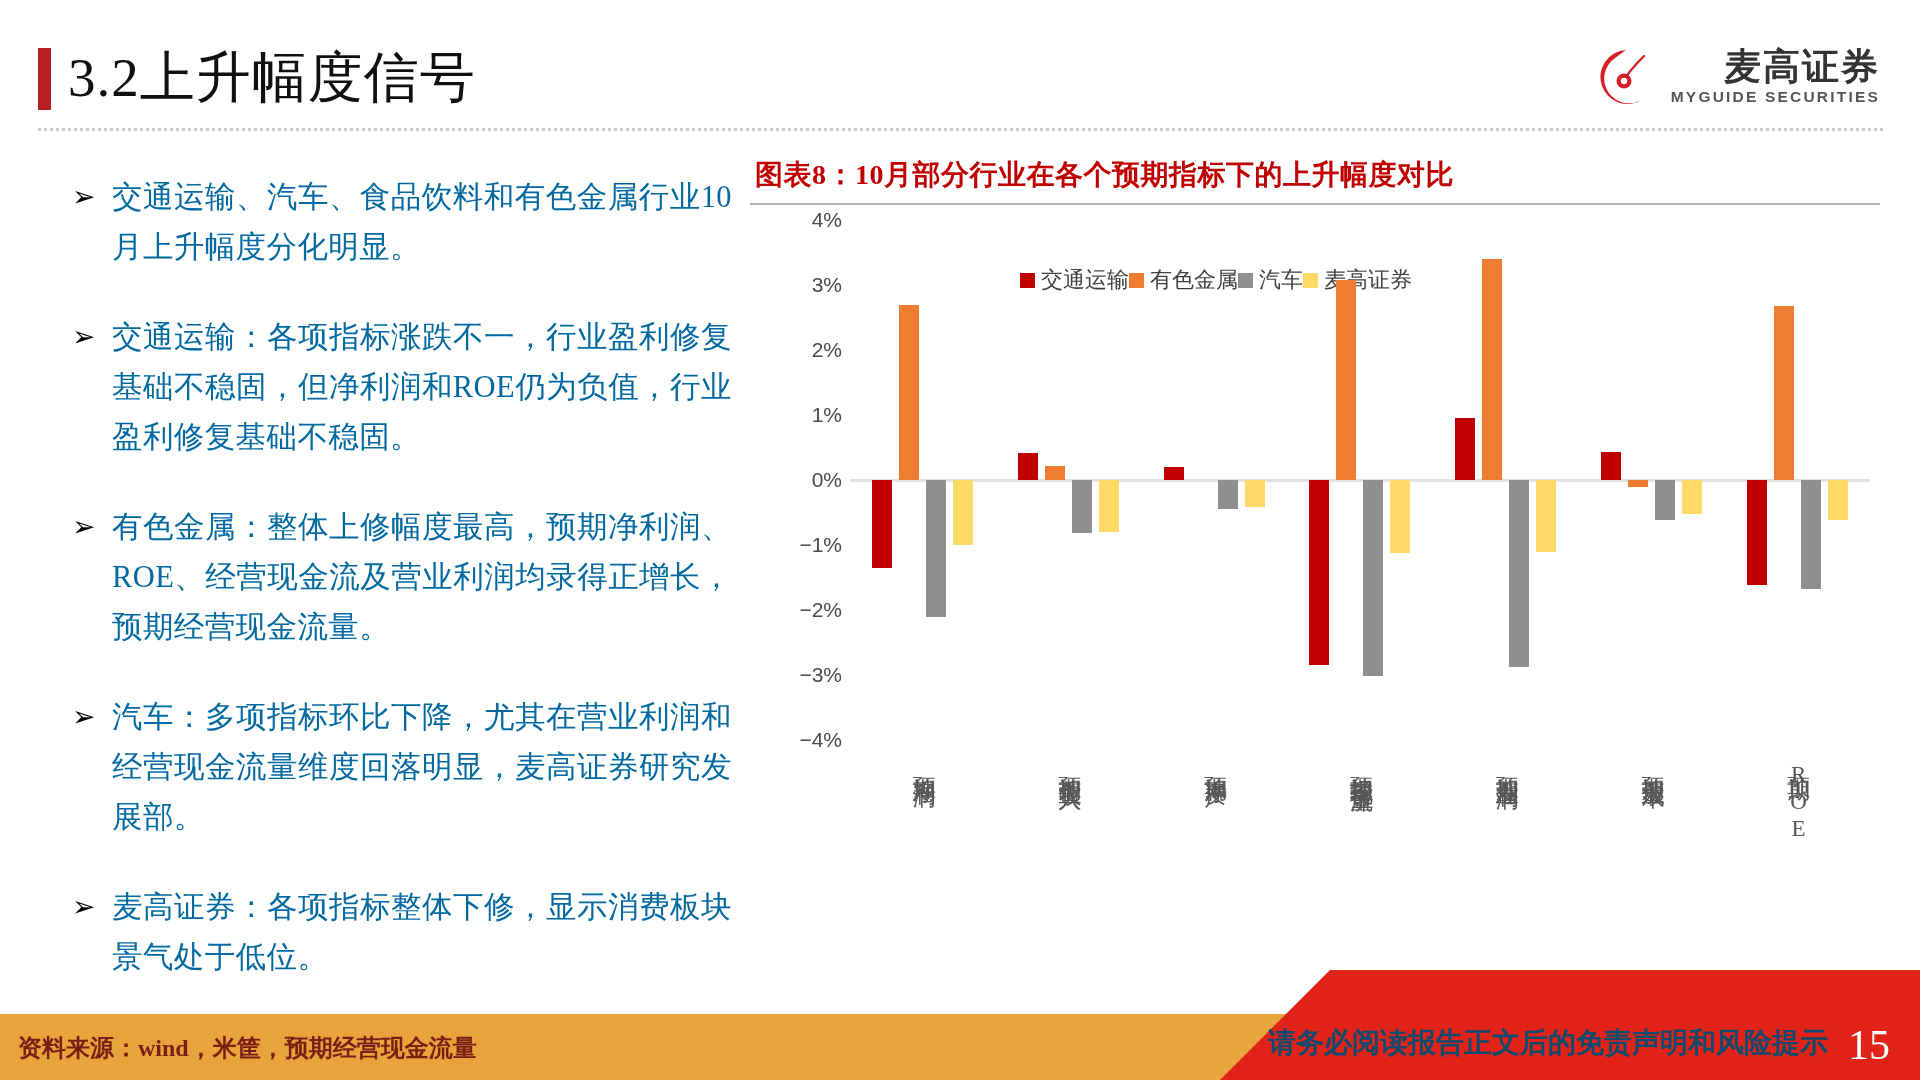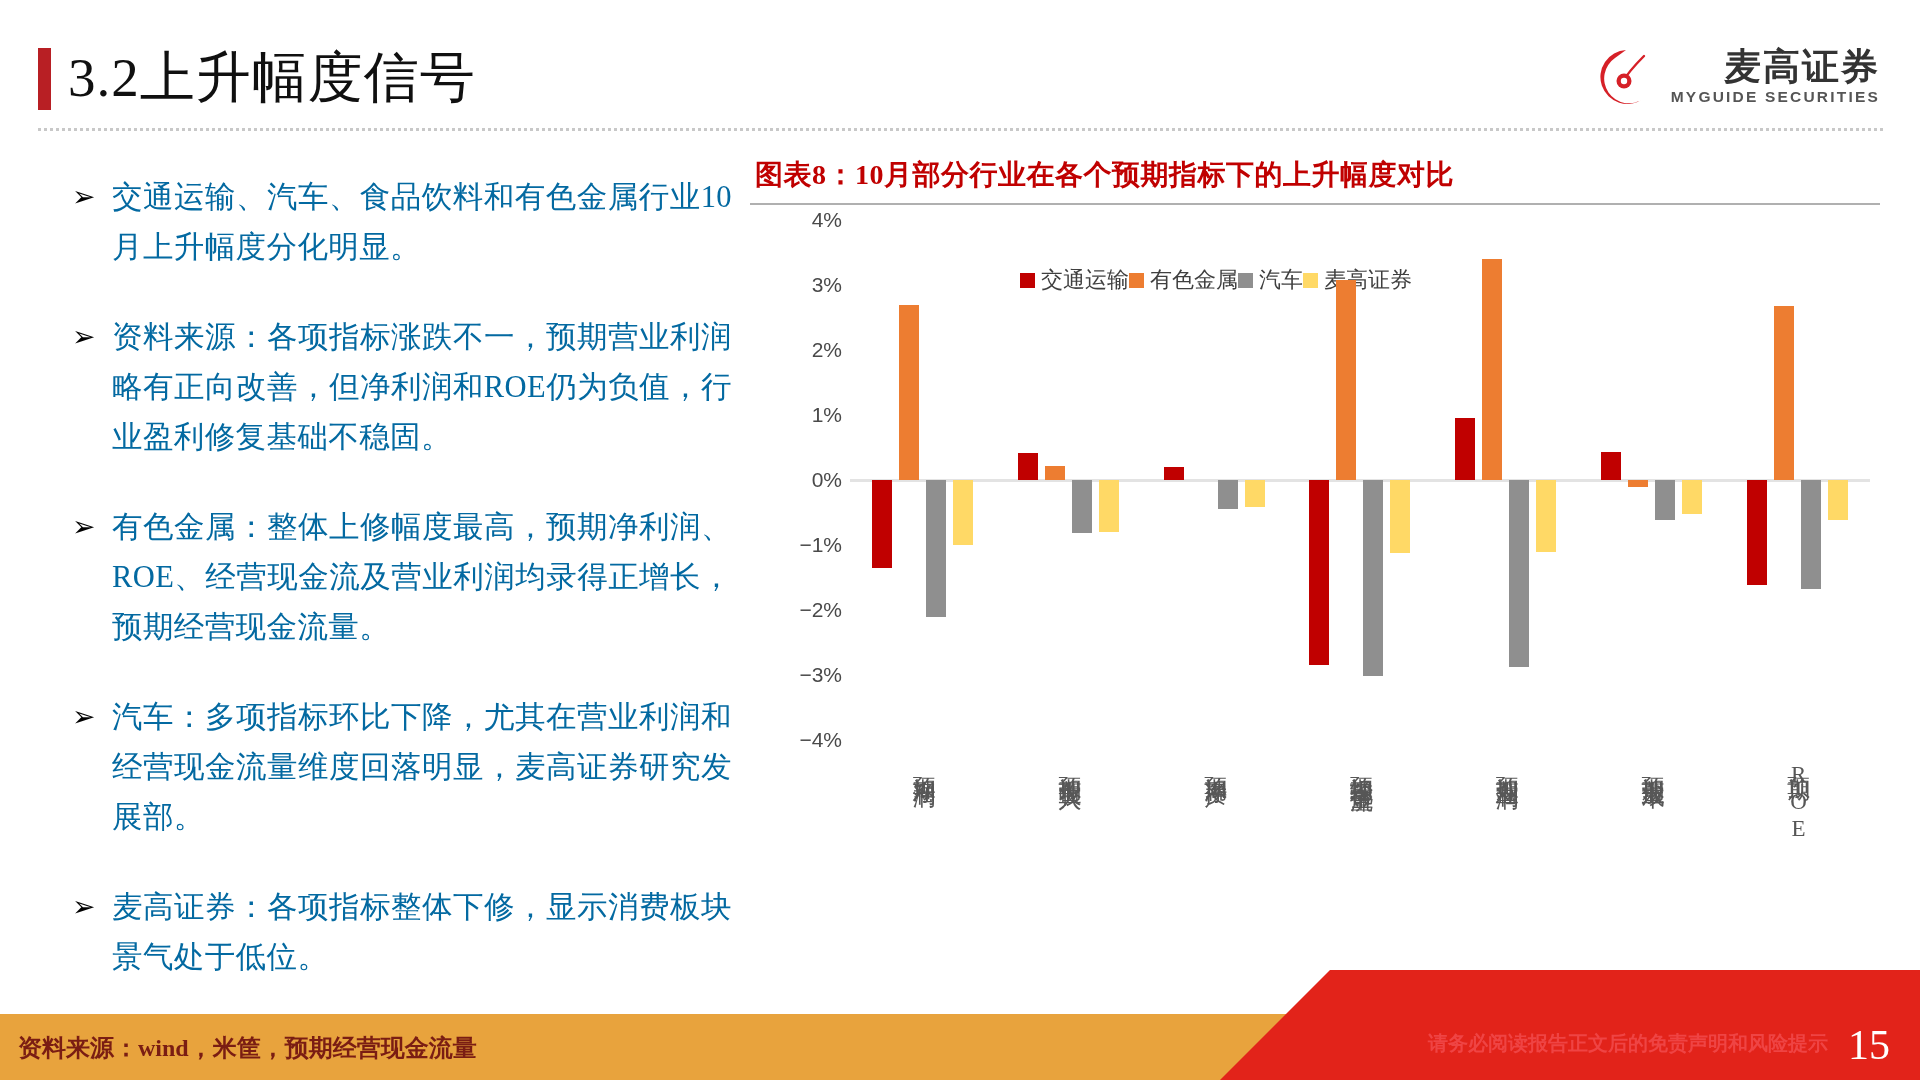--- a/index.html
+++ b/index.html
@@ -118,21 +118,21 @@
     background: #e2231a;
     clip-path: polygon(130px 110px, 240px 0, 830px 0, 830px 110px);
   }
   #source-text {
     position: absolute; left: 18px; bottom: 16px;
     font-size: 24px; line-height: 32px; color: #7a1d13; white-space: nowrap;
     font-family: "Liberation Serif", "DejaVu Serif", serif; font-weight: 600;
   }
   #disclaimer-text {
     position: absolute; right: 92px; bottom: 22px;
-    font-size: 20px; line-height: 30px; color: #ef4444; white-space: nowrap;
+    font-size: 28px; line-height: 30px; color: #0c4a6e; white-space: nowrap;
     font-family: "Liberation Serif", "DejaVu Serif", serif; font-weight: 700;
   }
   #page-number {
     position: absolute; right: 30px; bottom: 11px;
     font-size: 42px; line-height: 48px; color: #ffffff;
     font-family: "Liberation Serif", "DejaVu Serif", serif; font-weight: 400;
   }
 </style>
 </head>
 <body>
@@ -161,21 +161,21 @@
     </div>
   </div>
 
   <div id="bullets">
     <div class="bullet">
       <span class="bullet-marker">➢</span>
       <span class="bullet-text">交通运输、汽车、食品饮料和有色金属行业10月上升幅度分化明显。</span>
     </div>
     <div class="bullet">
       <span class="bullet-marker">➢</span>
-      <span class="bullet-text">资料来源：各项指标涨跌不一，预期营业利润略有正向改善，但净利润和ROE仍为负值，行业盈利修复基础不稳固。</span>
+      <span class="bullet-text">交通运输：各项指标涨跌不一，行业盈利修复基础不稳固，但净利润和ROE仍为负值，行业盈利修复基础不稳固。</span>
     </div>
     <div class="bullet">
       <span class="bullet-marker">➢</span>
       <span class="bullet-text">有色金属：整体上修幅度最高，预期净利润、ROE、经营现金流及营业利润均录得正增长，预期经营现金流量。</span>
     </div>
     <div class="bullet">
       <span class="bullet-marker">➢</span>
       <span class="bullet-text">汽车：多项指标环比下降，尤其在营业利润和经营现金流量维度回落明显，麦高证券研究发展部。</span>
     </div>
     <div class="bullet">

